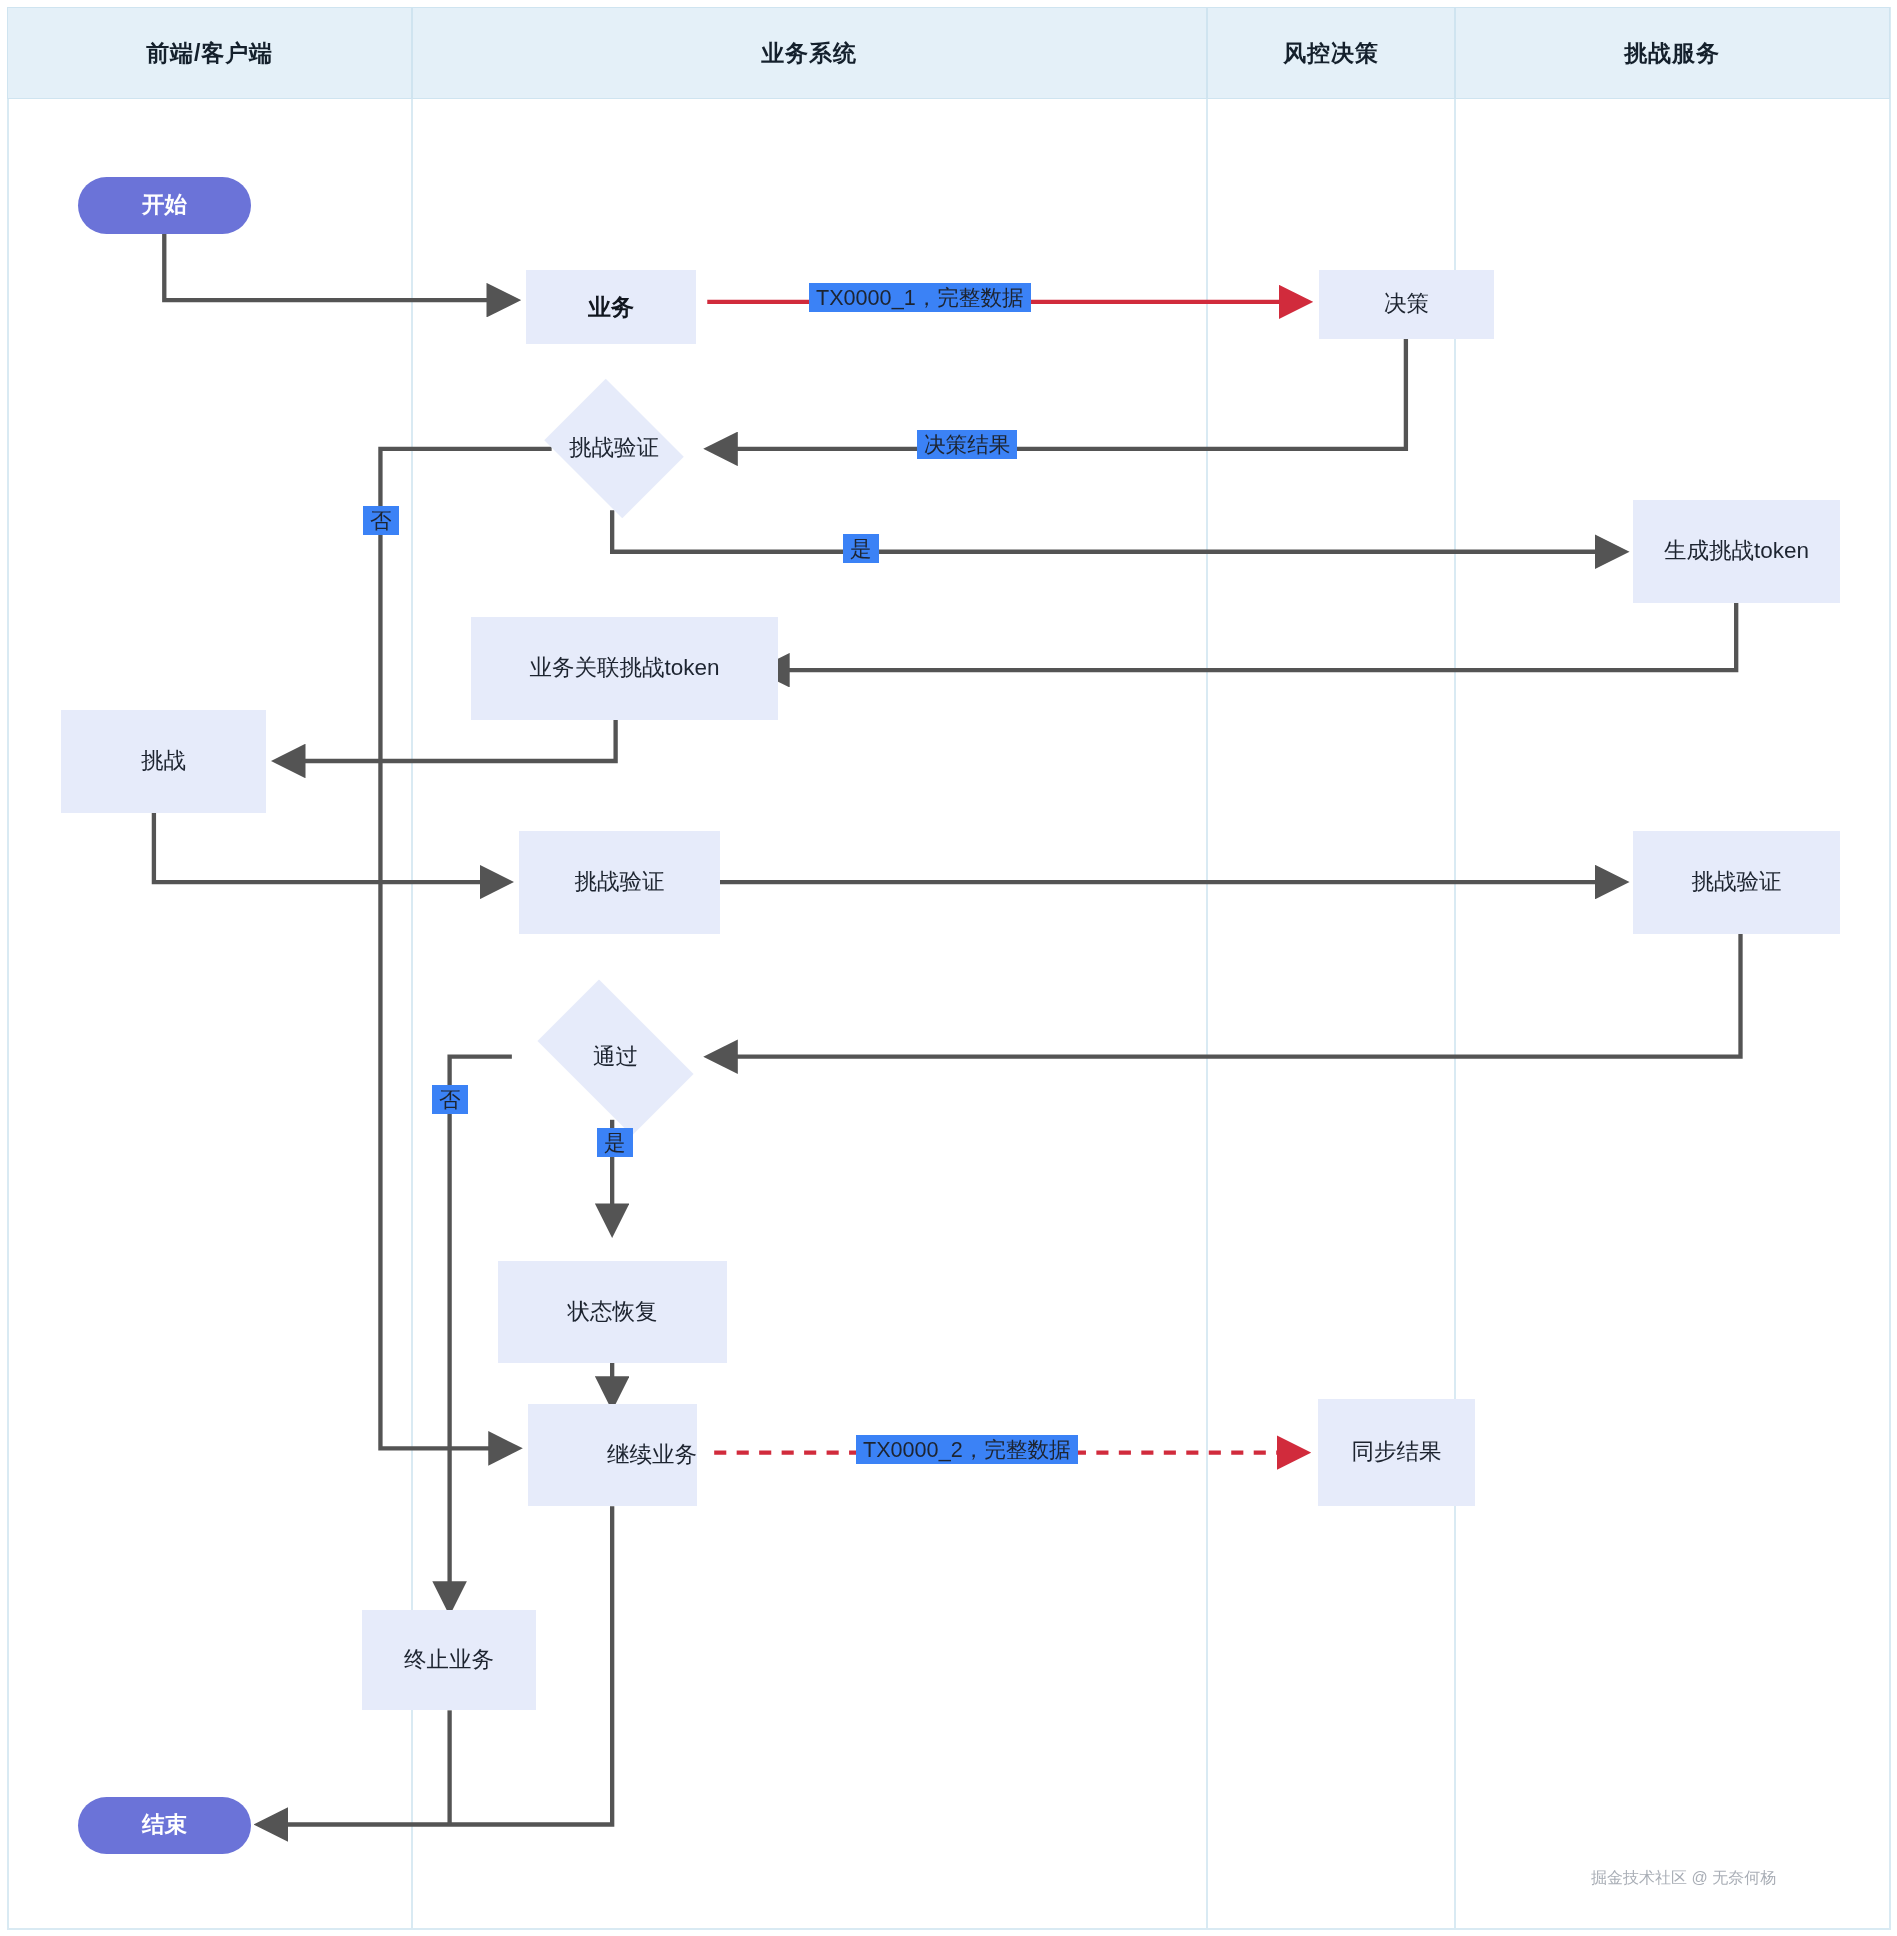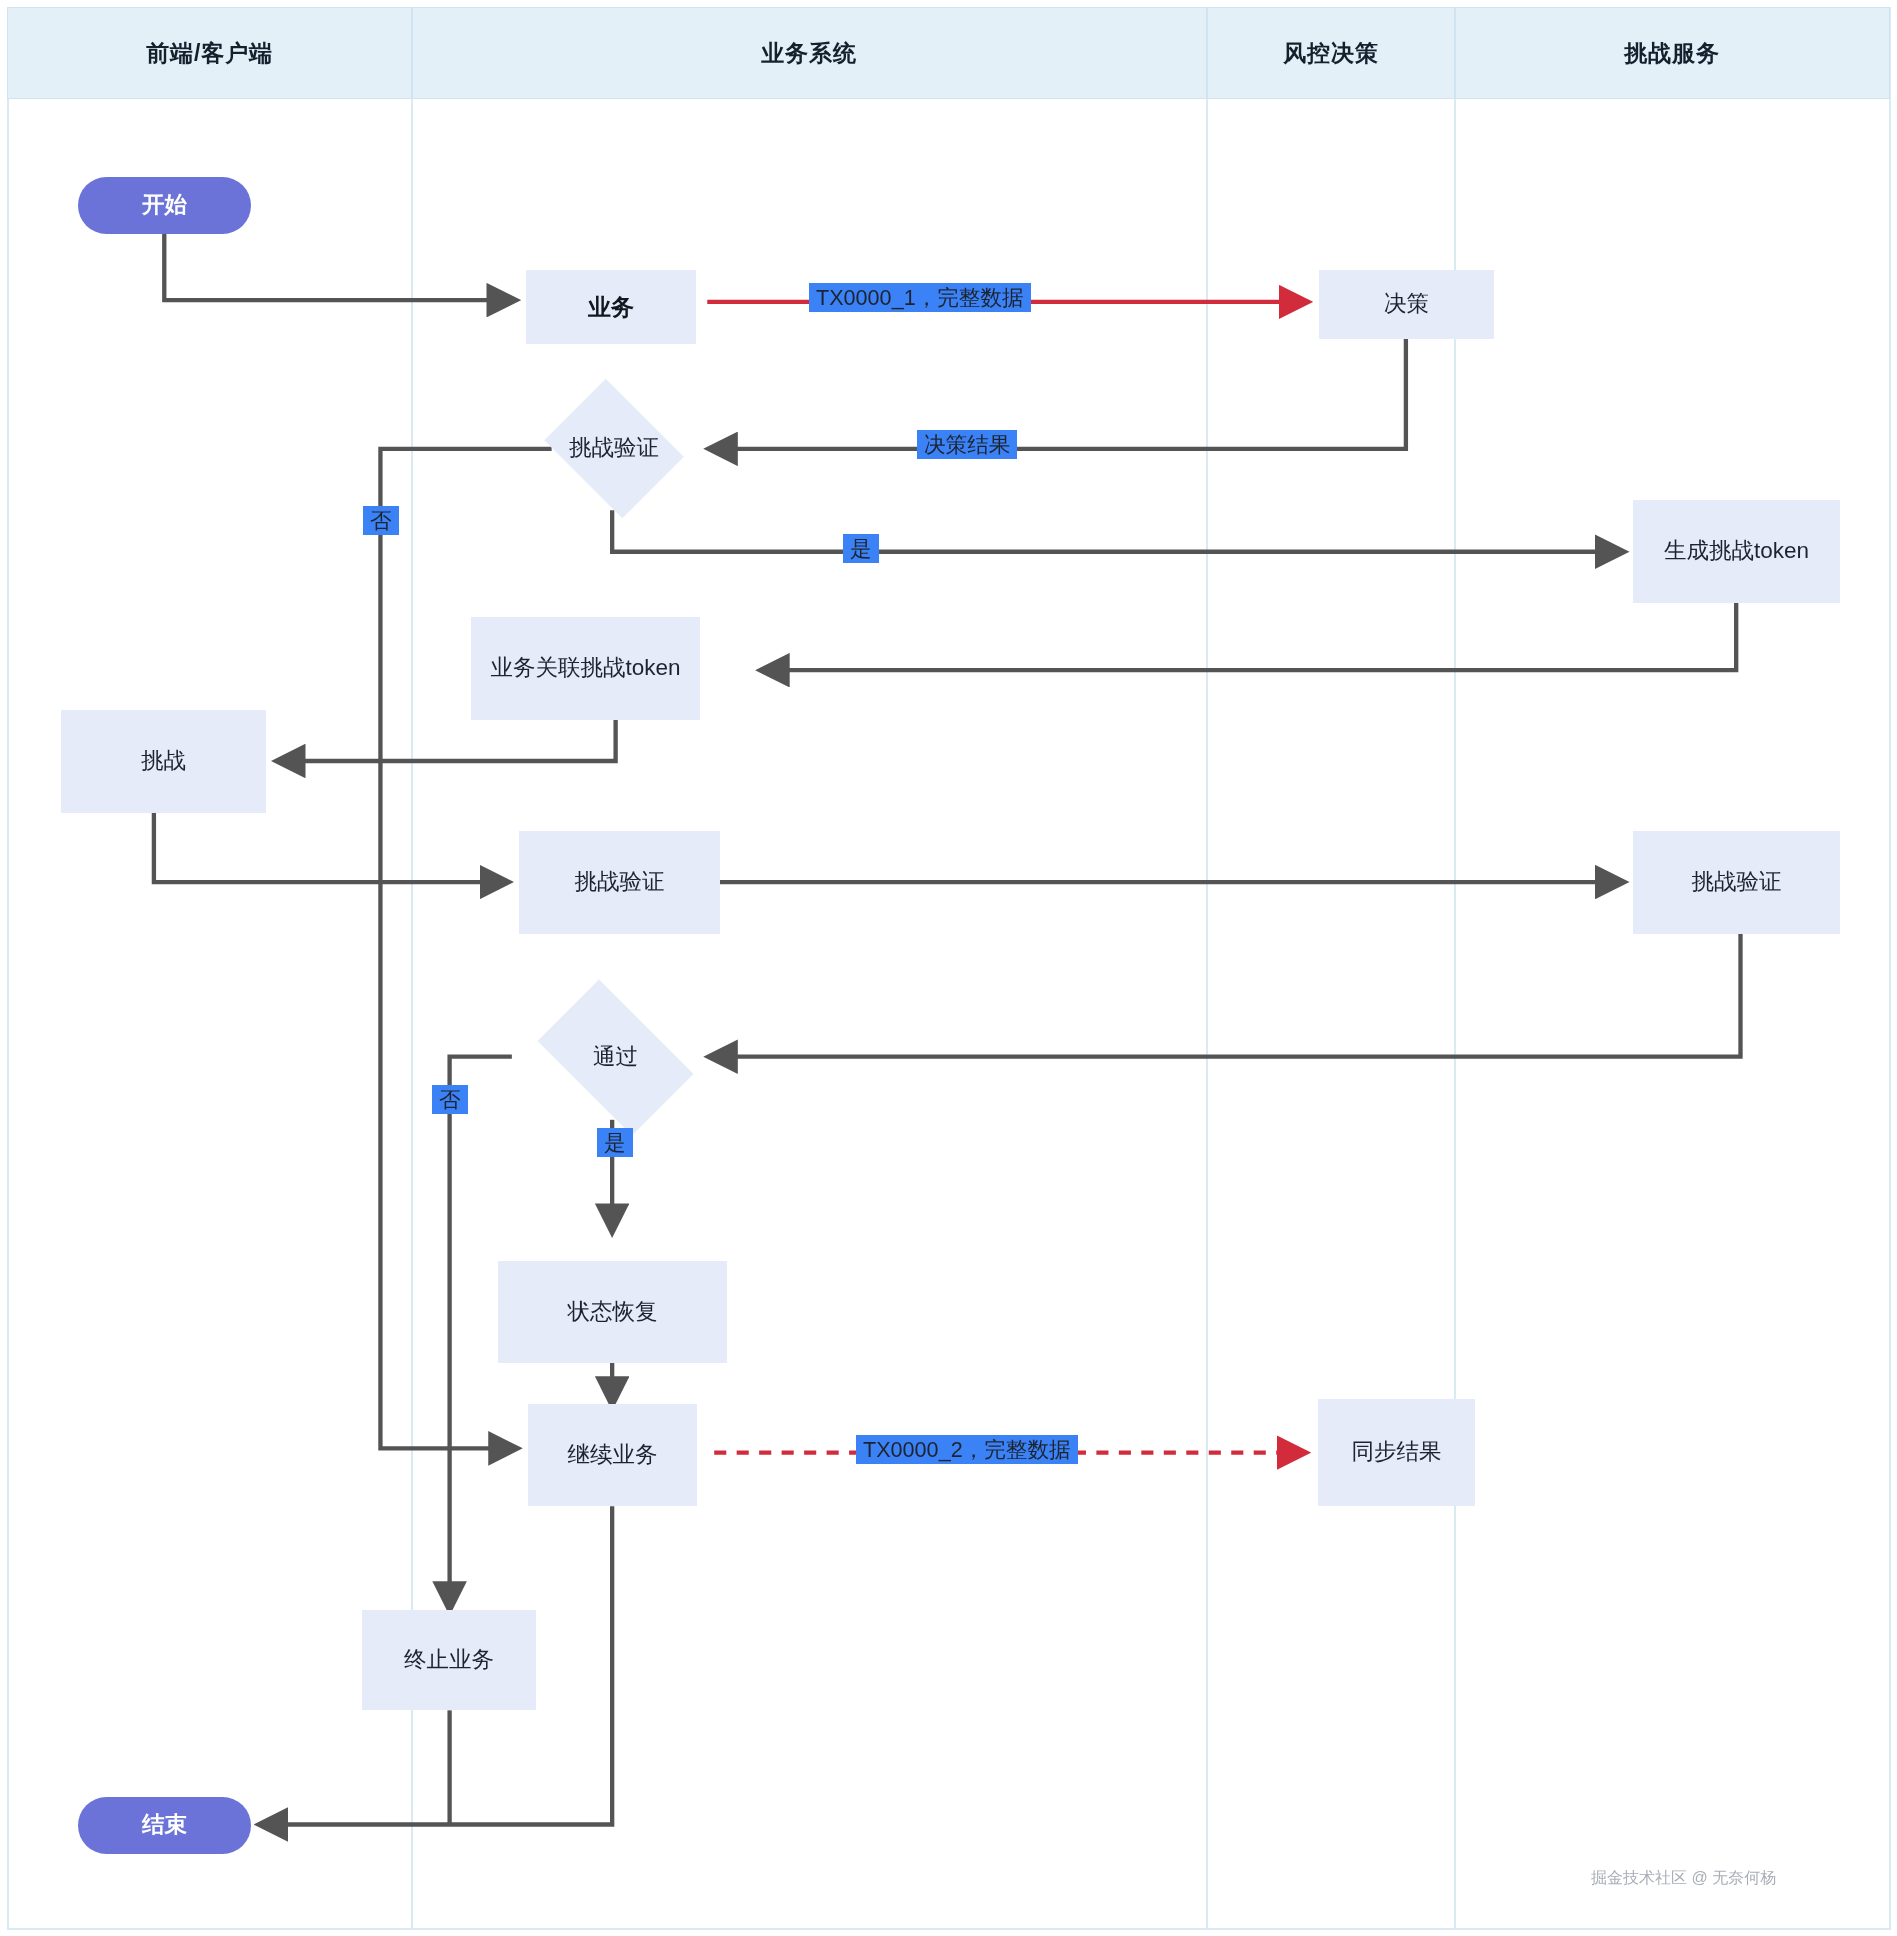--- a/index.html
+++ b/index.html
@@ -135,21 +135,21 @@
 
   <div class="node n-diamond" style="left:536px;top:387px;width:156px;height:123px;">
     <span class="dshape"></span>
     <span class="dlabel">挑战验证</span>
   </div>
 
   <div class="node n-box" style="left:1633px;top:500px;width:207px;height:103px;">
     <span>生成挑战token</span>
   </div>
 
-  <div class="node n-box" style="left:471px;top:617px;width:229px;height:103px;">
+  <div class="node n-box" style="left:471px;top:617px;width:307px;height:103px;">
     <span>业务关联挑战token</span>
   </div>
 
   <div class="node n-box" style="left:61px;top:710px;width:205px;height:103px;">
     <span>挑战</span>
   </div>
 
   <div class="node n-box" style="left:519px;top:831px;width:201px;height:103px;">
     <span>挑战验证</span>
   </div>
@@ -160,21 +160,21 @@
 
   <div class="node n-diamond" style="left:521px;top:996px;width:189px;height:123px;">
     <span class="dshape"></span>
     <span class="dlabel">通过</span>
   </div>
 
   <div class="node n-box" style="left:498px;top:1233px;width:229px;height:102px;margin-top:28px;">
     <span>状态恢复</span>
   </div>
 
-  <div class="node n-box" style="left:528px;top:1404px;width:169px;height:102px;">
+  <div class="node n-box" style="left:528px;top:1404px;width:169px;height:102px;justify-content:flex-end;">
     <span>继续业务</span>
   </div>
 
   <div class="node n-box" style="left:1318px;top:1399px;width:157px;height:107px;">
     <span>同步结果</span>
   </div>
 
   <div class="node n-box" style="left:362px;top:1610px;width:174px;height:100px;">
     <span>终止业务</span>
   </div>

